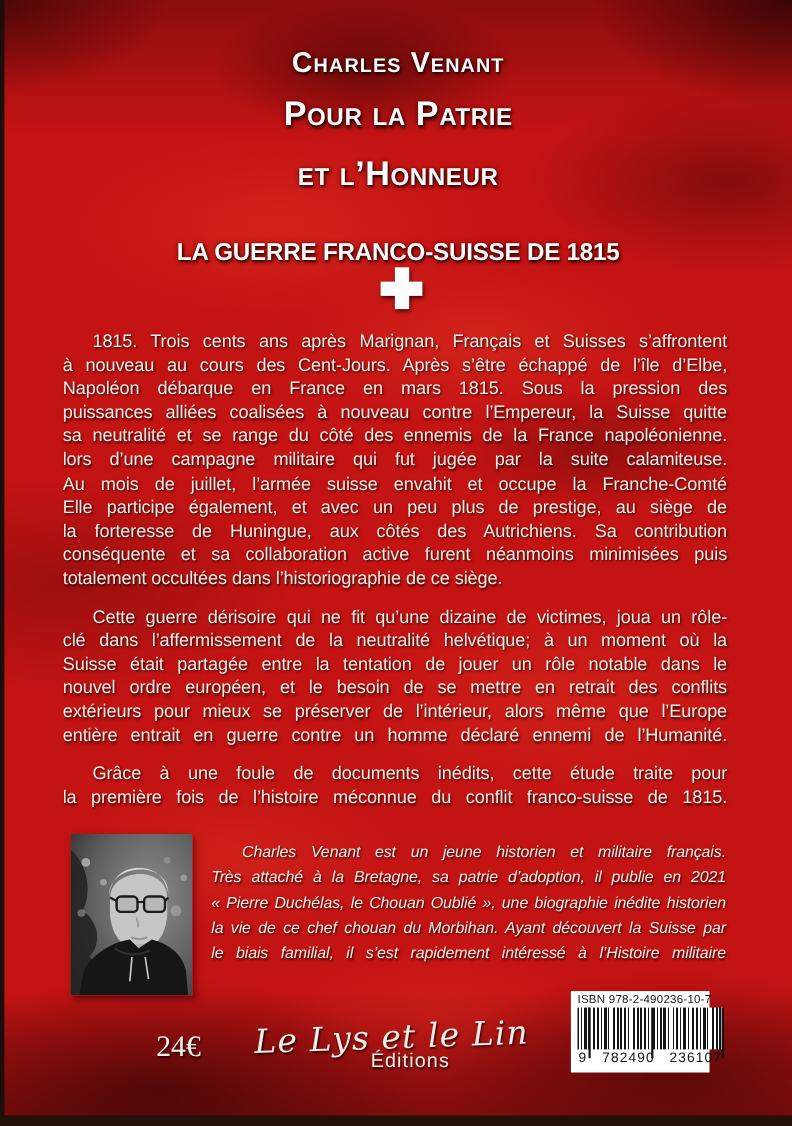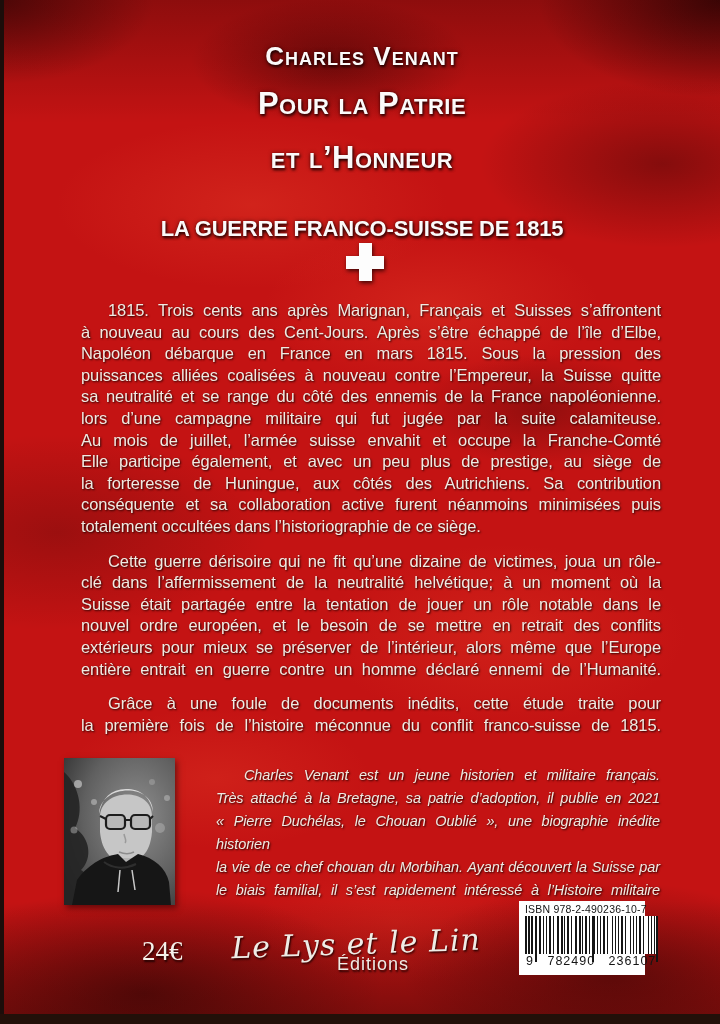--- a/index.html
+++ b/index.html
@@ -39,21 +39,21 @@
   .cross{position:absolute;left:346px;top:243px;width:38px;height:38px;
      filter:drop-shadow(1.5px 2px 2px rgba(30,0,0,.8));}
   .cross .v{position:absolute;left:12.5px;top:0;width:13px;height:38px;background:#fdfdfd;}
   .cross .h{position:absolute;left:0;top:12.5px;width:38px;height:13px;background:#fdfdfd;}
 
   
   .synopsis{position:absolute;left:57px;top:300px;width:604px;color:#f0eae2;
      font-size:16.5px;line-height:21.6px;letter-spacing:-.1px;
      text-shadow:1px 1.4px 2px rgba(25,0,0,.9);}
   .para{margin:0 0 13px 0;}
-  .line{text-align:justify;text-align-last:justify;margin-left:24px;}
+  .line{text-align:justify;text-align-last:justify;}
   .line.last{text-align-last:left;}
   .para .line:first-child{text-indent:27px;}
 
   
   .author-photo{position:absolute;left:64px;top:758px;width:111px;height:147px;overflow:hidden;
      box-shadow:2px 3px 6px rgba(20,0,0,.5);}
   .bio{position:absolute;left:192px;top:764px;width:468px;color:#f0eae2;
      font-family:"Liberation Sans", sans-serif;font-style:italic;
      font-size:14.5px;line-height:23px;letter-spacing:-.1px;
      text-shadow:1px 1.3px 2px rgba(25,0,0,.9);}

